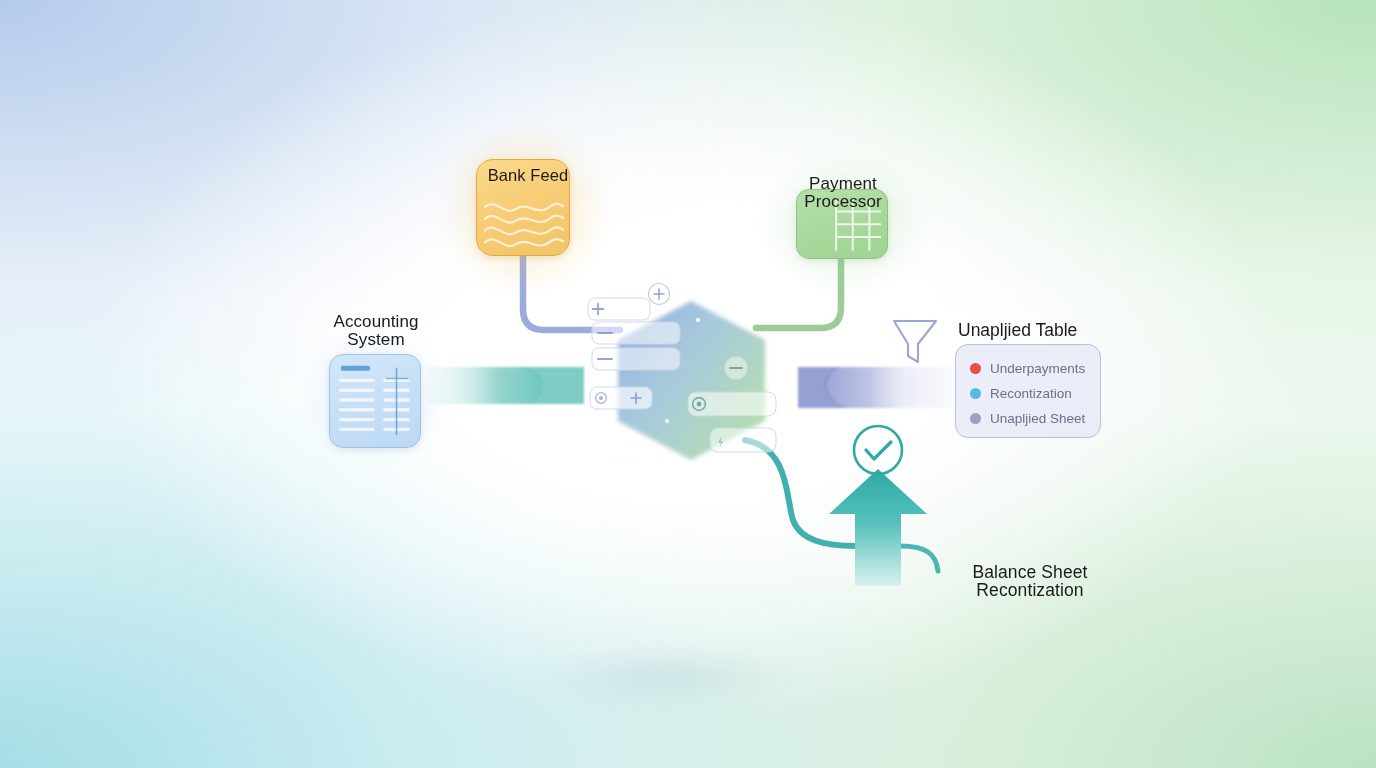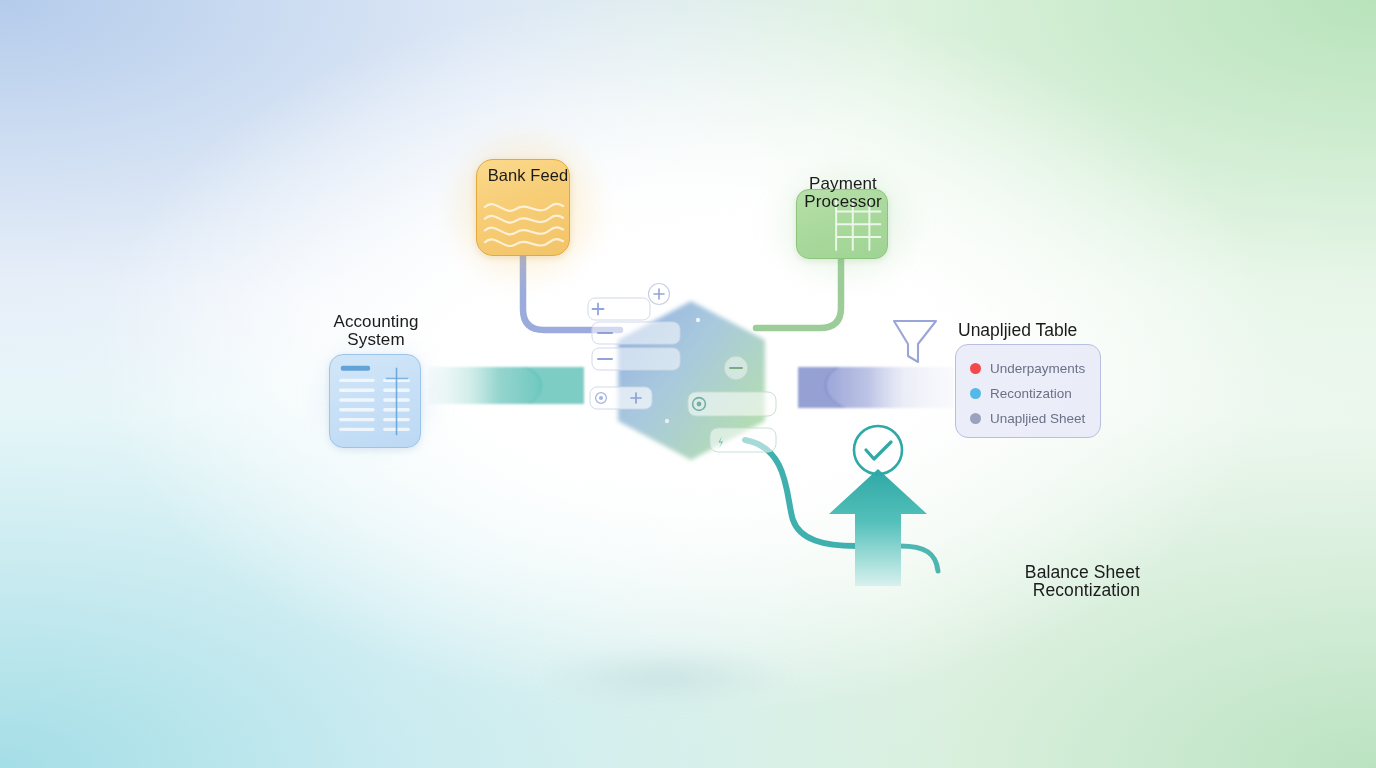--- a/index.html
+++ b/index.html
@@ -118,21 +118,21 @@
     font-size: 17px;
     line-height: 18px;
     letter-spacing: 0.1px;
     white-space: pre-line;
     text-align: center;
   }
   #label-bankfeed   { left: 476px; top: 166px; width: 104px; font-size: 16.5px; }
   #label-payproc    { left: 760px; top: 147px; width: 166px; margin-top: 28px; }
   #label-accounting { left: 310px; top: 313px; width: 132px; }
   #label-matching   { left: 565px; top: 468px; width: 258px; font-size: 18.5px; }
-  #label-balance    { left: 920px; top: 563px; width: 220px; text-align: right; font-size: 17.5px; }
+  #label-balance    { left: 920px; top: 563px; width: 220px; text-align: center; font-size: 17.5px; }
 
   
   #exceptions-title {
     position: absolute;
     left: 958px; top: 320px;
     font-size: 17.5px;
     color: #1b1b1b;
     white-space: nowrap;
   }
   #exceptions-panel {

